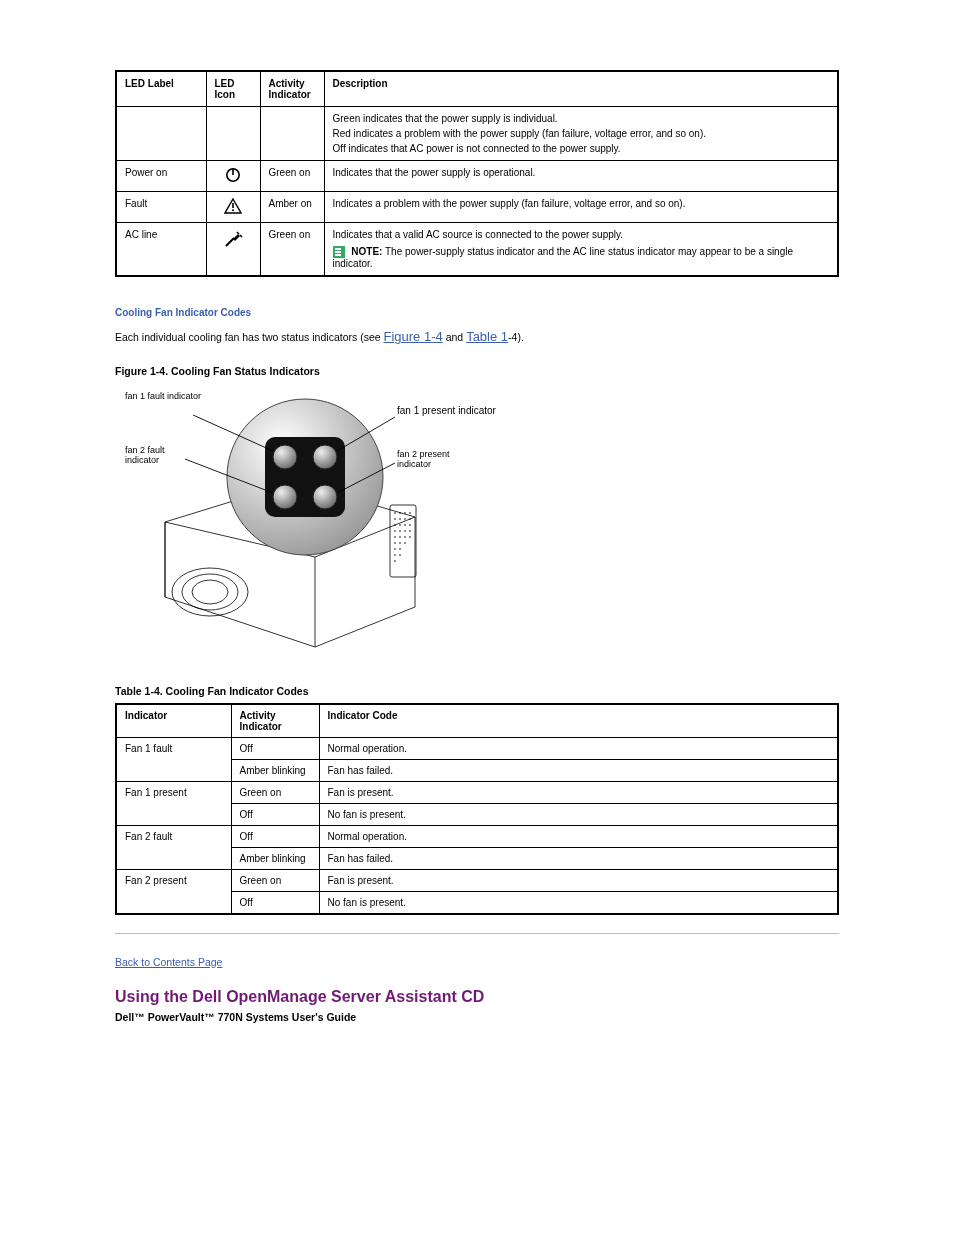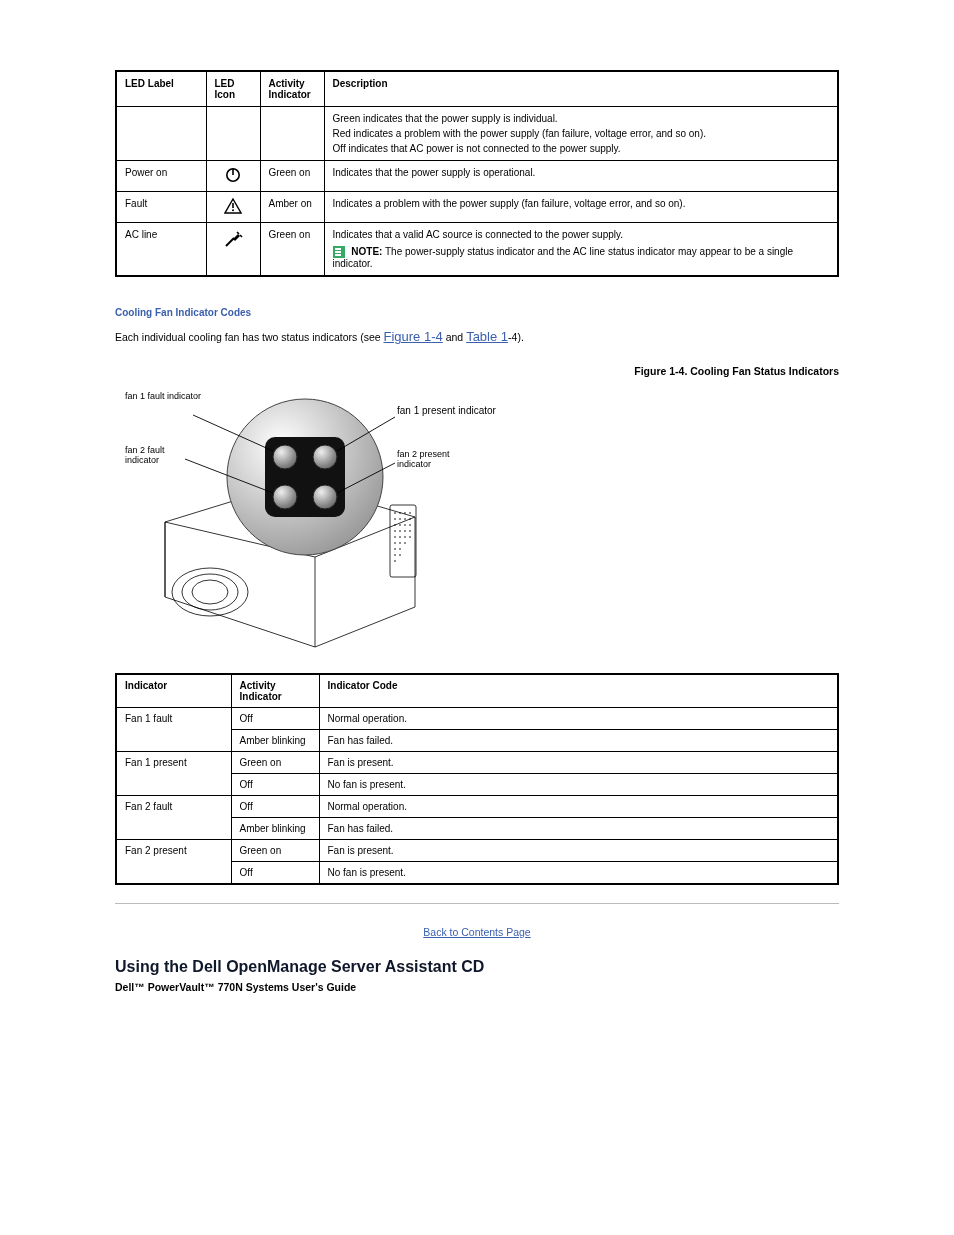--- a/index.html
+++ b/index.html
@@ -18,31 +18,31 @@
   table.power th { font-weight: bold; text-align: left; }
   .col-label { width: 90px; }
   .col-icon { width: 54px; text-align:center; }
   .col-ac { width: 64px; }
   .icon-cell { text-align: center; vertical-align: middle; font-size:14px; }
   .note-icon { display:inline-block; width:12px; height:12px; background:#3a6; position:relative; margin-right:4px; vertical-align:middle; }
   .note-icon::after { content:""; position:absolute; left:2px; top:2px; width:6px; height:2px; background:#fff; box-shadow:0 3px 0 #fff, 0 6px 0 #fff; }
   h3.sect { color:#3a5fad; font-size:10px; font-weight:bold; margin-top:30px; }
   p.body { font-size:10.5px; margin-top:10px; line-height:1.4; }
   a.link { color:#3a5fad; text-decoration:underline; font-size:13px; }
-  .figcap { font-size:10.5px; font-weight:bold; margin-top:18px;text-align:right; }
+  .figcap { font-size:10.5px; font-weight:bold; margin-top:18px; }
   .figure { margin-top:10px; width:390px; height:280px; position:relative; }
   
   table.fan { width:100%; border-collapse:collapse; border:2px solid #000; margin-top:6px; }
   table.fan th, table.fan td { border:1px solid #000; padding:5px 8px; font-size:10px; text-align:left; vertical-align:top;}
   table.fan th { font-weight:bold; }
   table.fan .c-ind { width:115px;}
   table.fan .c-act { width:88px;}
   hr.sep { margin-top:18px; border:none; border-top:1px solid #bbb; }
-  .secthead { margin-top:22px; font-size:10.5px; font-weight:bold;text-align:center; }
-  h2.alev { color:#0f172a; font-size:16px; font-weight:bold; margin-top:20px; }
+  .secthead { margin-top:22px; font-size:10.5px; font-weight:bold; }
+  h2.alev { color:#701a75; font-size:16px; font-weight:bold; margin-top:20px; }
 </style>
 </head>
 <body>
 
 <div class="content">
 
 <table class="power">
   <thead>
     <tr>
       <th class="col-label">LED Label</th>
@@ -201,20 +201,21 @@
     <text x="10" y="76" font-size="9" fill="#000">indicator</text>
     <text x="282" y="28" font-size="9" fill="#000"></text>
     <text x="282" y="70" font-size="9" fill="#000">fan 2 present</text>
     <text x="282" y="80" font-size="9" fill="#000">indicator</text>
   </svg>
   
   <div style="position:absolute; left:10px; top:4px; font-size:9px;">fan 1 fault indicator</div>
   <div style="position:absolute; left:282px; top:18px; font-size:10px;">fan 1 present indicator</div>
 </div>
 
+<p class="figcap">Table 1-4. Cooling Fan Indicator Codes</p>
 
 <table class="fan">
   <thead>
     <tr>
       <th class="c-ind">Indicator</th>
       <th class="c-act">Activity Indicator</th>
       <th>Indicator Code</th>
     </tr>
   </thead>
   <tbody>

